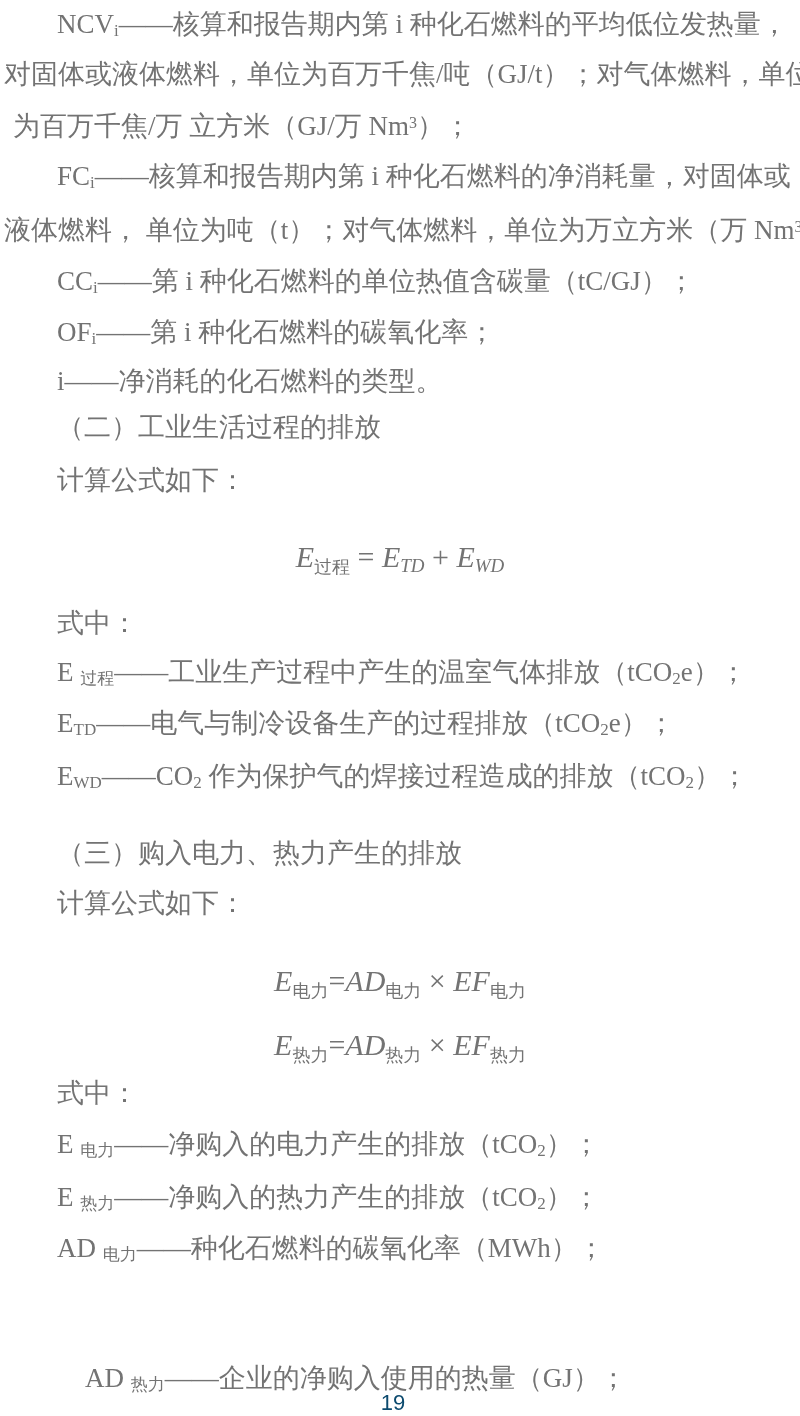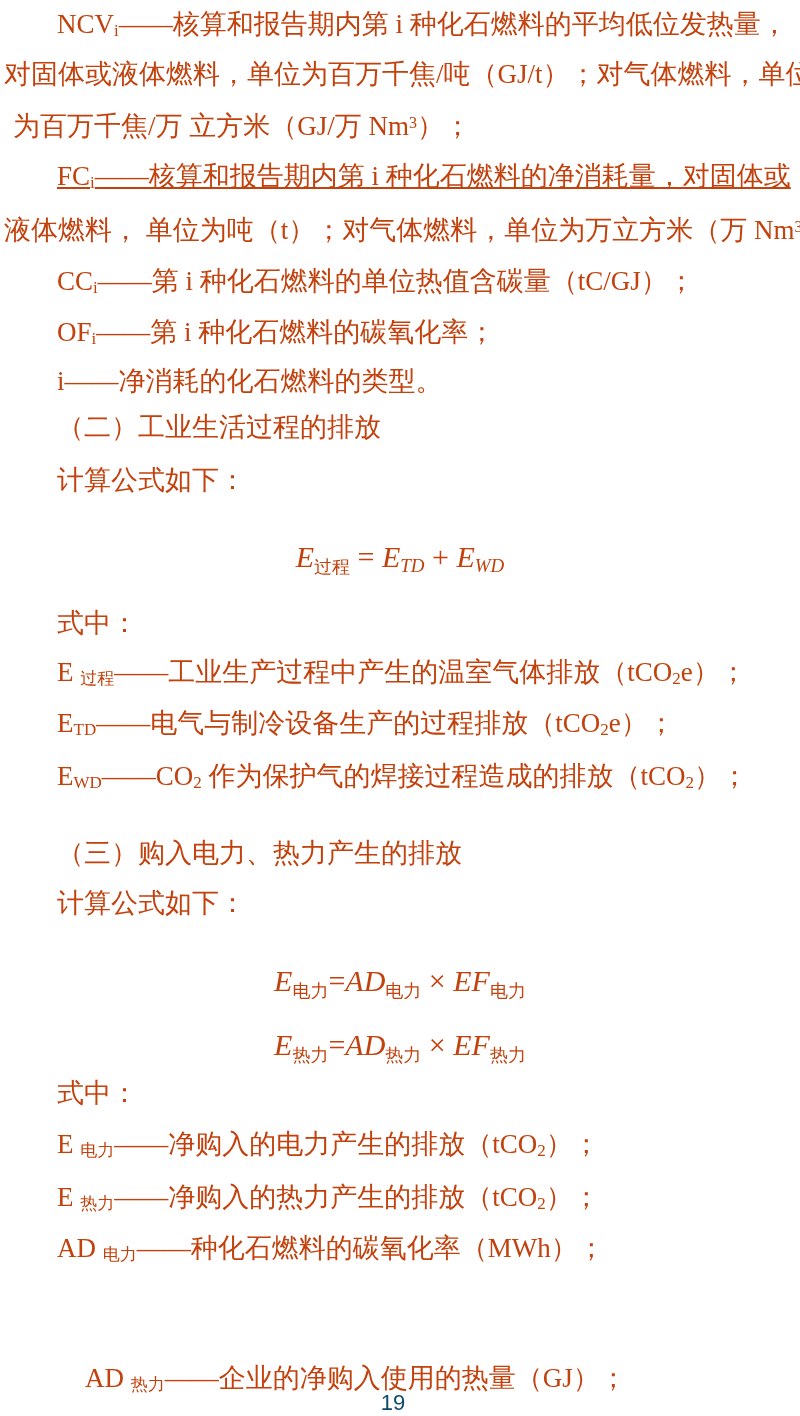--- a/index.html
+++ b/index.html
@@ -9,21 +9,21 @@
     height:1416px;
     background:#ffffff;
     overflow:hidden;
     font-family:"Liberation Serif","DejaVu Serif",serif;
   }
   .line{
     position:absolute;
     line-height:48px;
     white-space:pre;
     font-size:27px;
-    color:#c2410c;
+    color:#737373;
   }
   .line.formula{
     left:0;
     right:0;
     text-align:center;
     font-size:30px;
   }
   
   .seg-t{font-style:normal;}
   .seg-sub{font-size:17px;vertical-align:-0.18em;}
@@ -44,21 +44,21 @@
   }
 </style>
 </head>
 <body>
 
 <div class="page">
   <div id="lines-root">
       <div class="line" style="top: 0px; left: 57px;"><span class="seg-t">NCV</span><span class="seg-sub">i</span><span class="seg-t">——核算和报告期内第 i 种化石燃料的平均低位发热量，</span></div>
       <div class="line" style="top: 50px; left: 4px;"><span class="seg-t">对固体或液体燃料，单位为百万千焦/吨（GJ/t）；对气体燃料，单位</span></div>
       <div class="line" style="top: 99px; left: 4px; margin-left: 9px;"><span class="seg-t">为百万千焦/万 立方米（GJ/万 Nm</span><span class="seg-sup">3</span><span class="seg-t">）；</span></div>
-      <div class="line" style="top: 152px; left: 57px; text-decoration: underline;"><span class="seg-t">FC</span><span class="seg-sub">i</span><span class="seg-t">——核算和报告期内第 i 种化石燃料的净消耗量，对固体或</span></div>
+      <div class="line" style="top: 152px; left: 57px;"><span class="seg-t">FC</span><span class="seg-sub">i</span><span class="seg-t">——核算和报告期内第 i 种化石燃料的净消耗量，对固体或</span></div>
       <div class="line" style="top: 203px; left: 4px;"><span class="seg-t">液体燃料， 单位为吨（t）；对气体燃料，单位为万立方米（万 Nm</span><span class="seg-sup">3</span></div>
       <div class="line" style="top: 257px; left: 57px;"><span class="seg-t">CC</span><span class="seg-sub">i</span><span class="seg-t">——第 i 种化石燃料的单位热值含碳量（tC/GJ）；</span></div>
       <div class="line" style="top: 308px; left: 57px;"><span class="seg-t">OF</span><span class="seg-sub">i</span><span class="seg-t">——第 i 种化石燃料的碳氧化率；</span></div>
       <div class="line" style="top: 357px; left: 57px; font-family: Liberation Serif, serif;"><span class="seg-t">i——净消耗的化石燃料的类型。</span></div>
       <div class="line" style="top: 403px; left: 57px;"><span class="seg-t">（二）工业生活过程的排放</span></div>
       <div class="line" style="top: 456px; left: 57px;"><span class="seg-t">计算公式如下：</span></div>
       <div class="line formula" style="top: 533px; text-align: center;"><span class="seg-var">E</span><span class="seg-fsubc">过程</span><span class="seg-op"> = </span><span class="seg-var">E</span><span class="seg-fsubv">TD</span><span class="seg-op"> + </span><span class="seg-var">E</span><span class="seg-fsubv">WD</span></div>
       <div class="line" style="top: 599px; left: 57px;"><span class="seg-t">式中：</span></div>
       <div class="line" style="top: 648px; left: 57px;"><span class="seg-t">E </span><span class="seg-sub">过程</span><span class="seg-t">——工业生产过程中产生的温室气体排放（tCO</span><span class="seg-sub">2</span><span class="seg-t">e）；</span></div>
       <div class="line" style="top: 699px; left: 57px;"><span class="seg-t">E</span><span class="seg-sub">TD</span><span class="seg-t">——电气与制冷设备生产的过程排放（tCO</span><span class="seg-sub">2</span><span class="seg-t">e）；</span></div>

